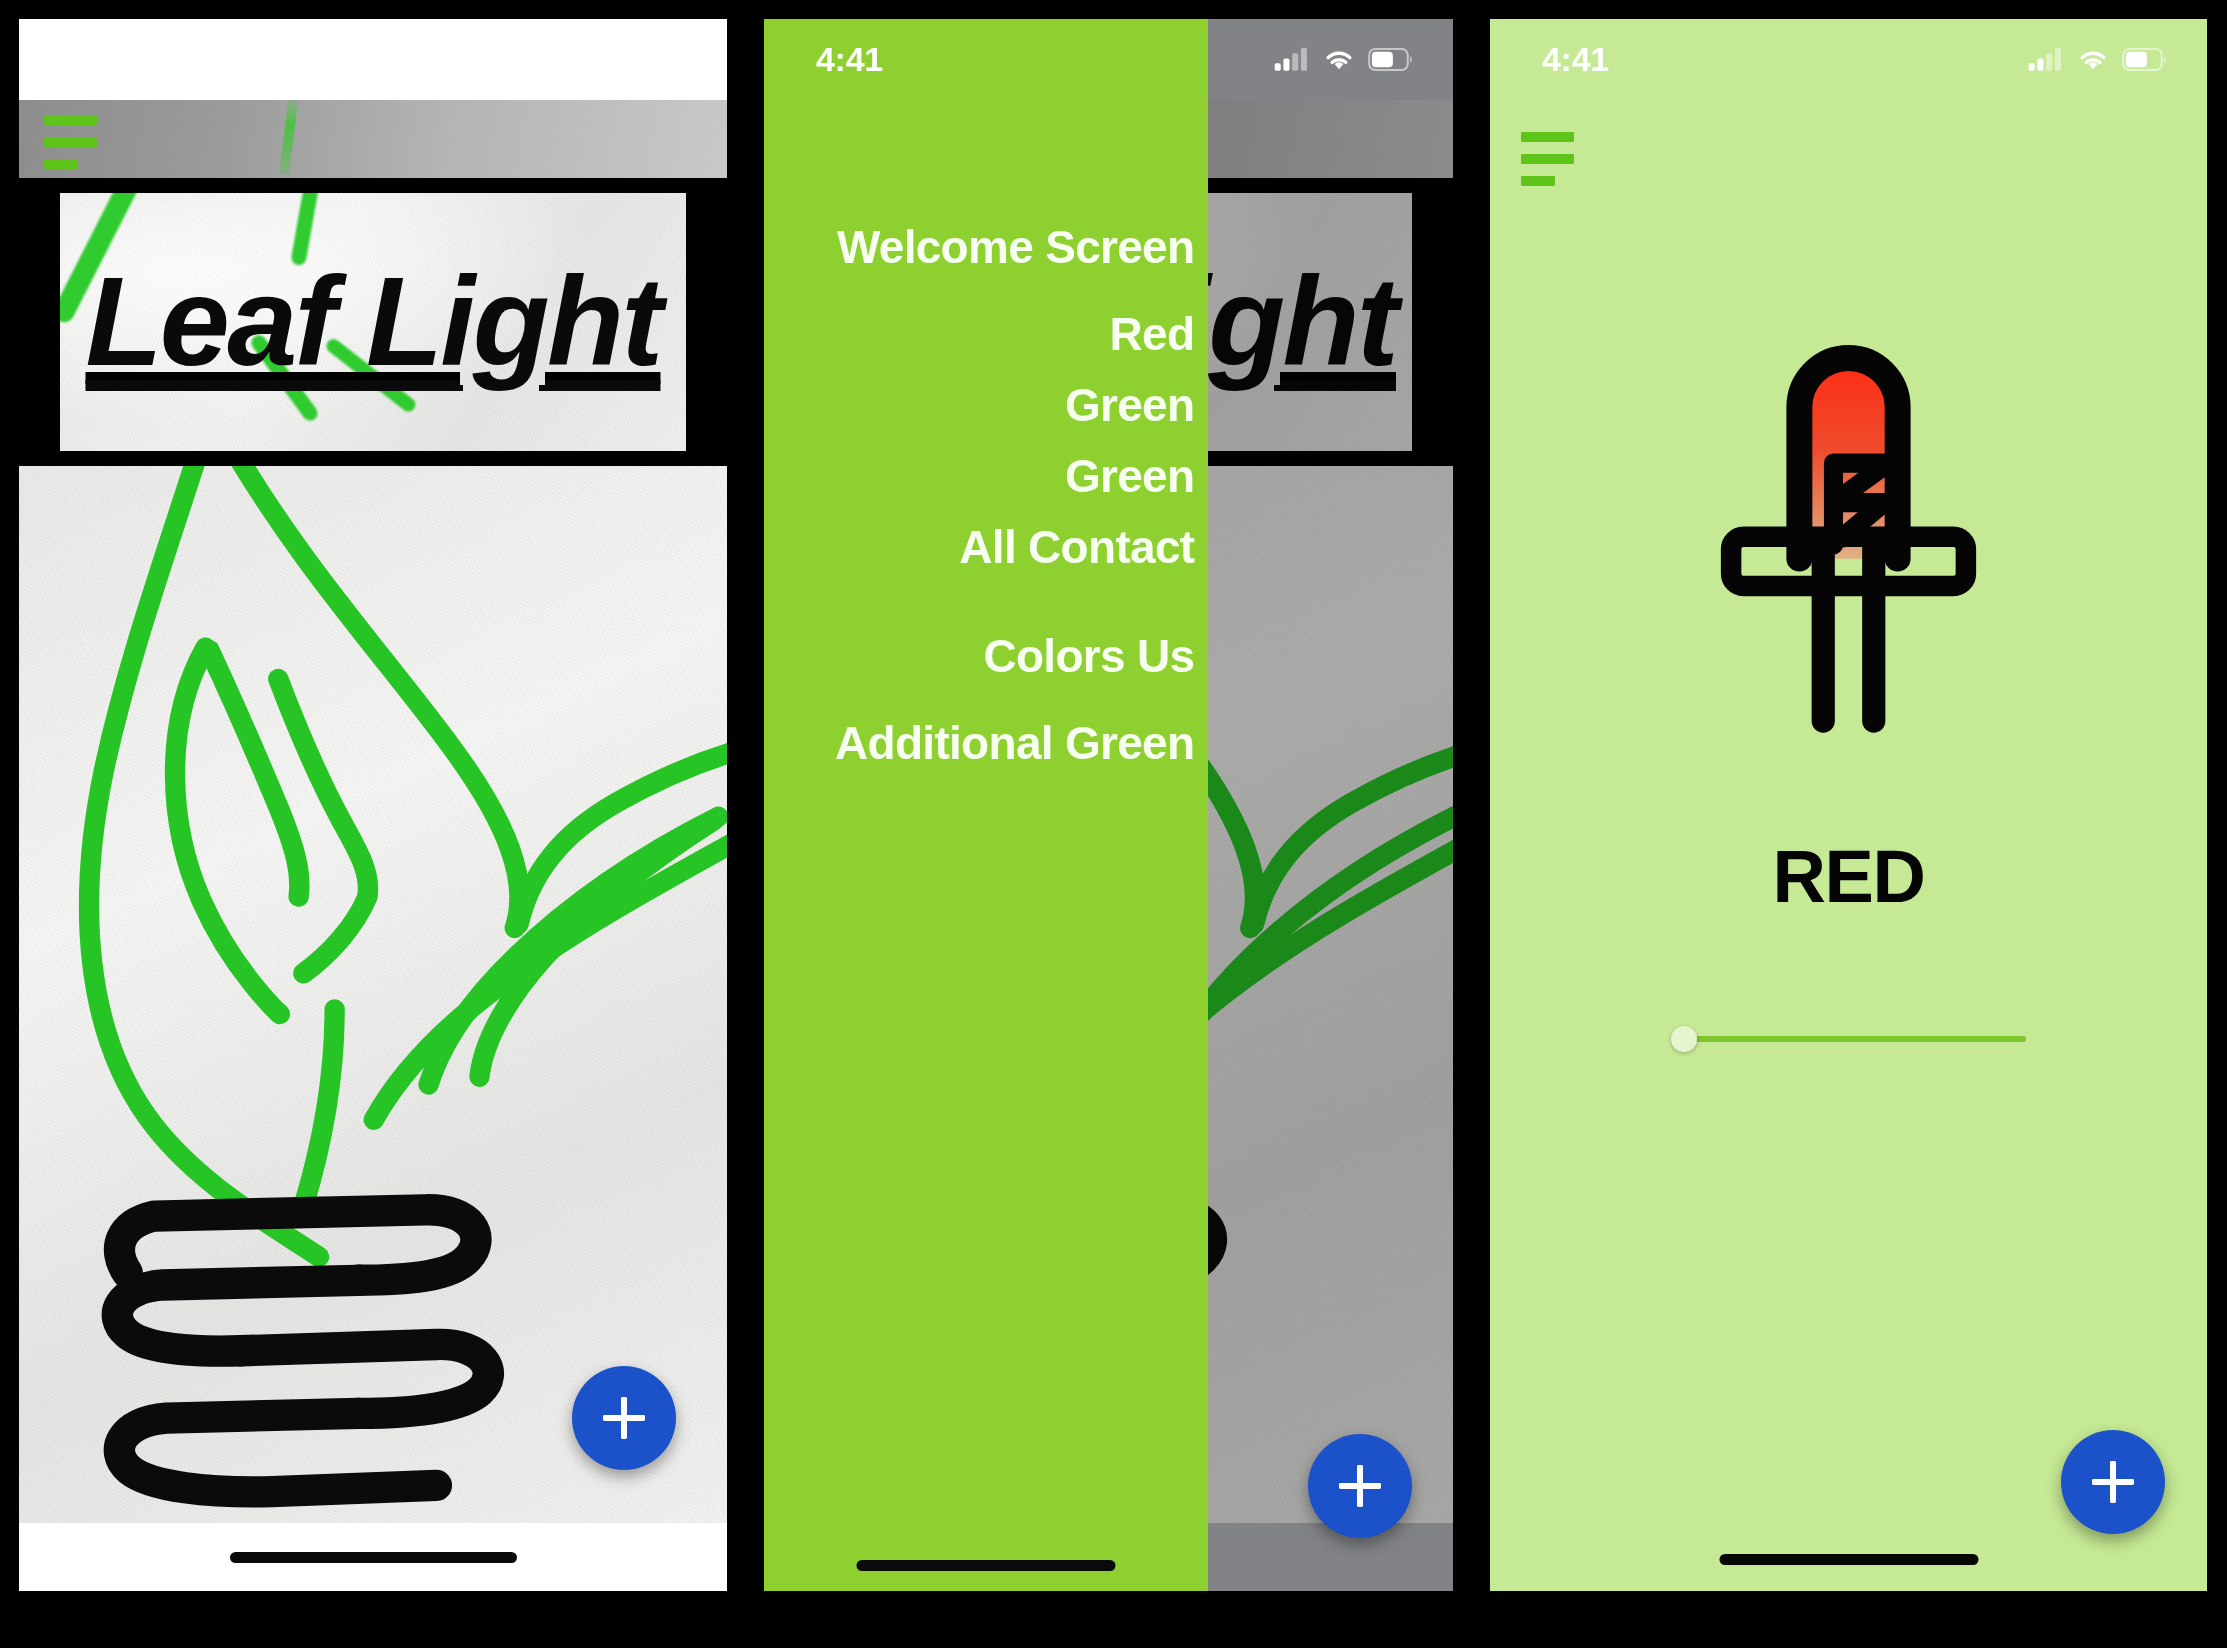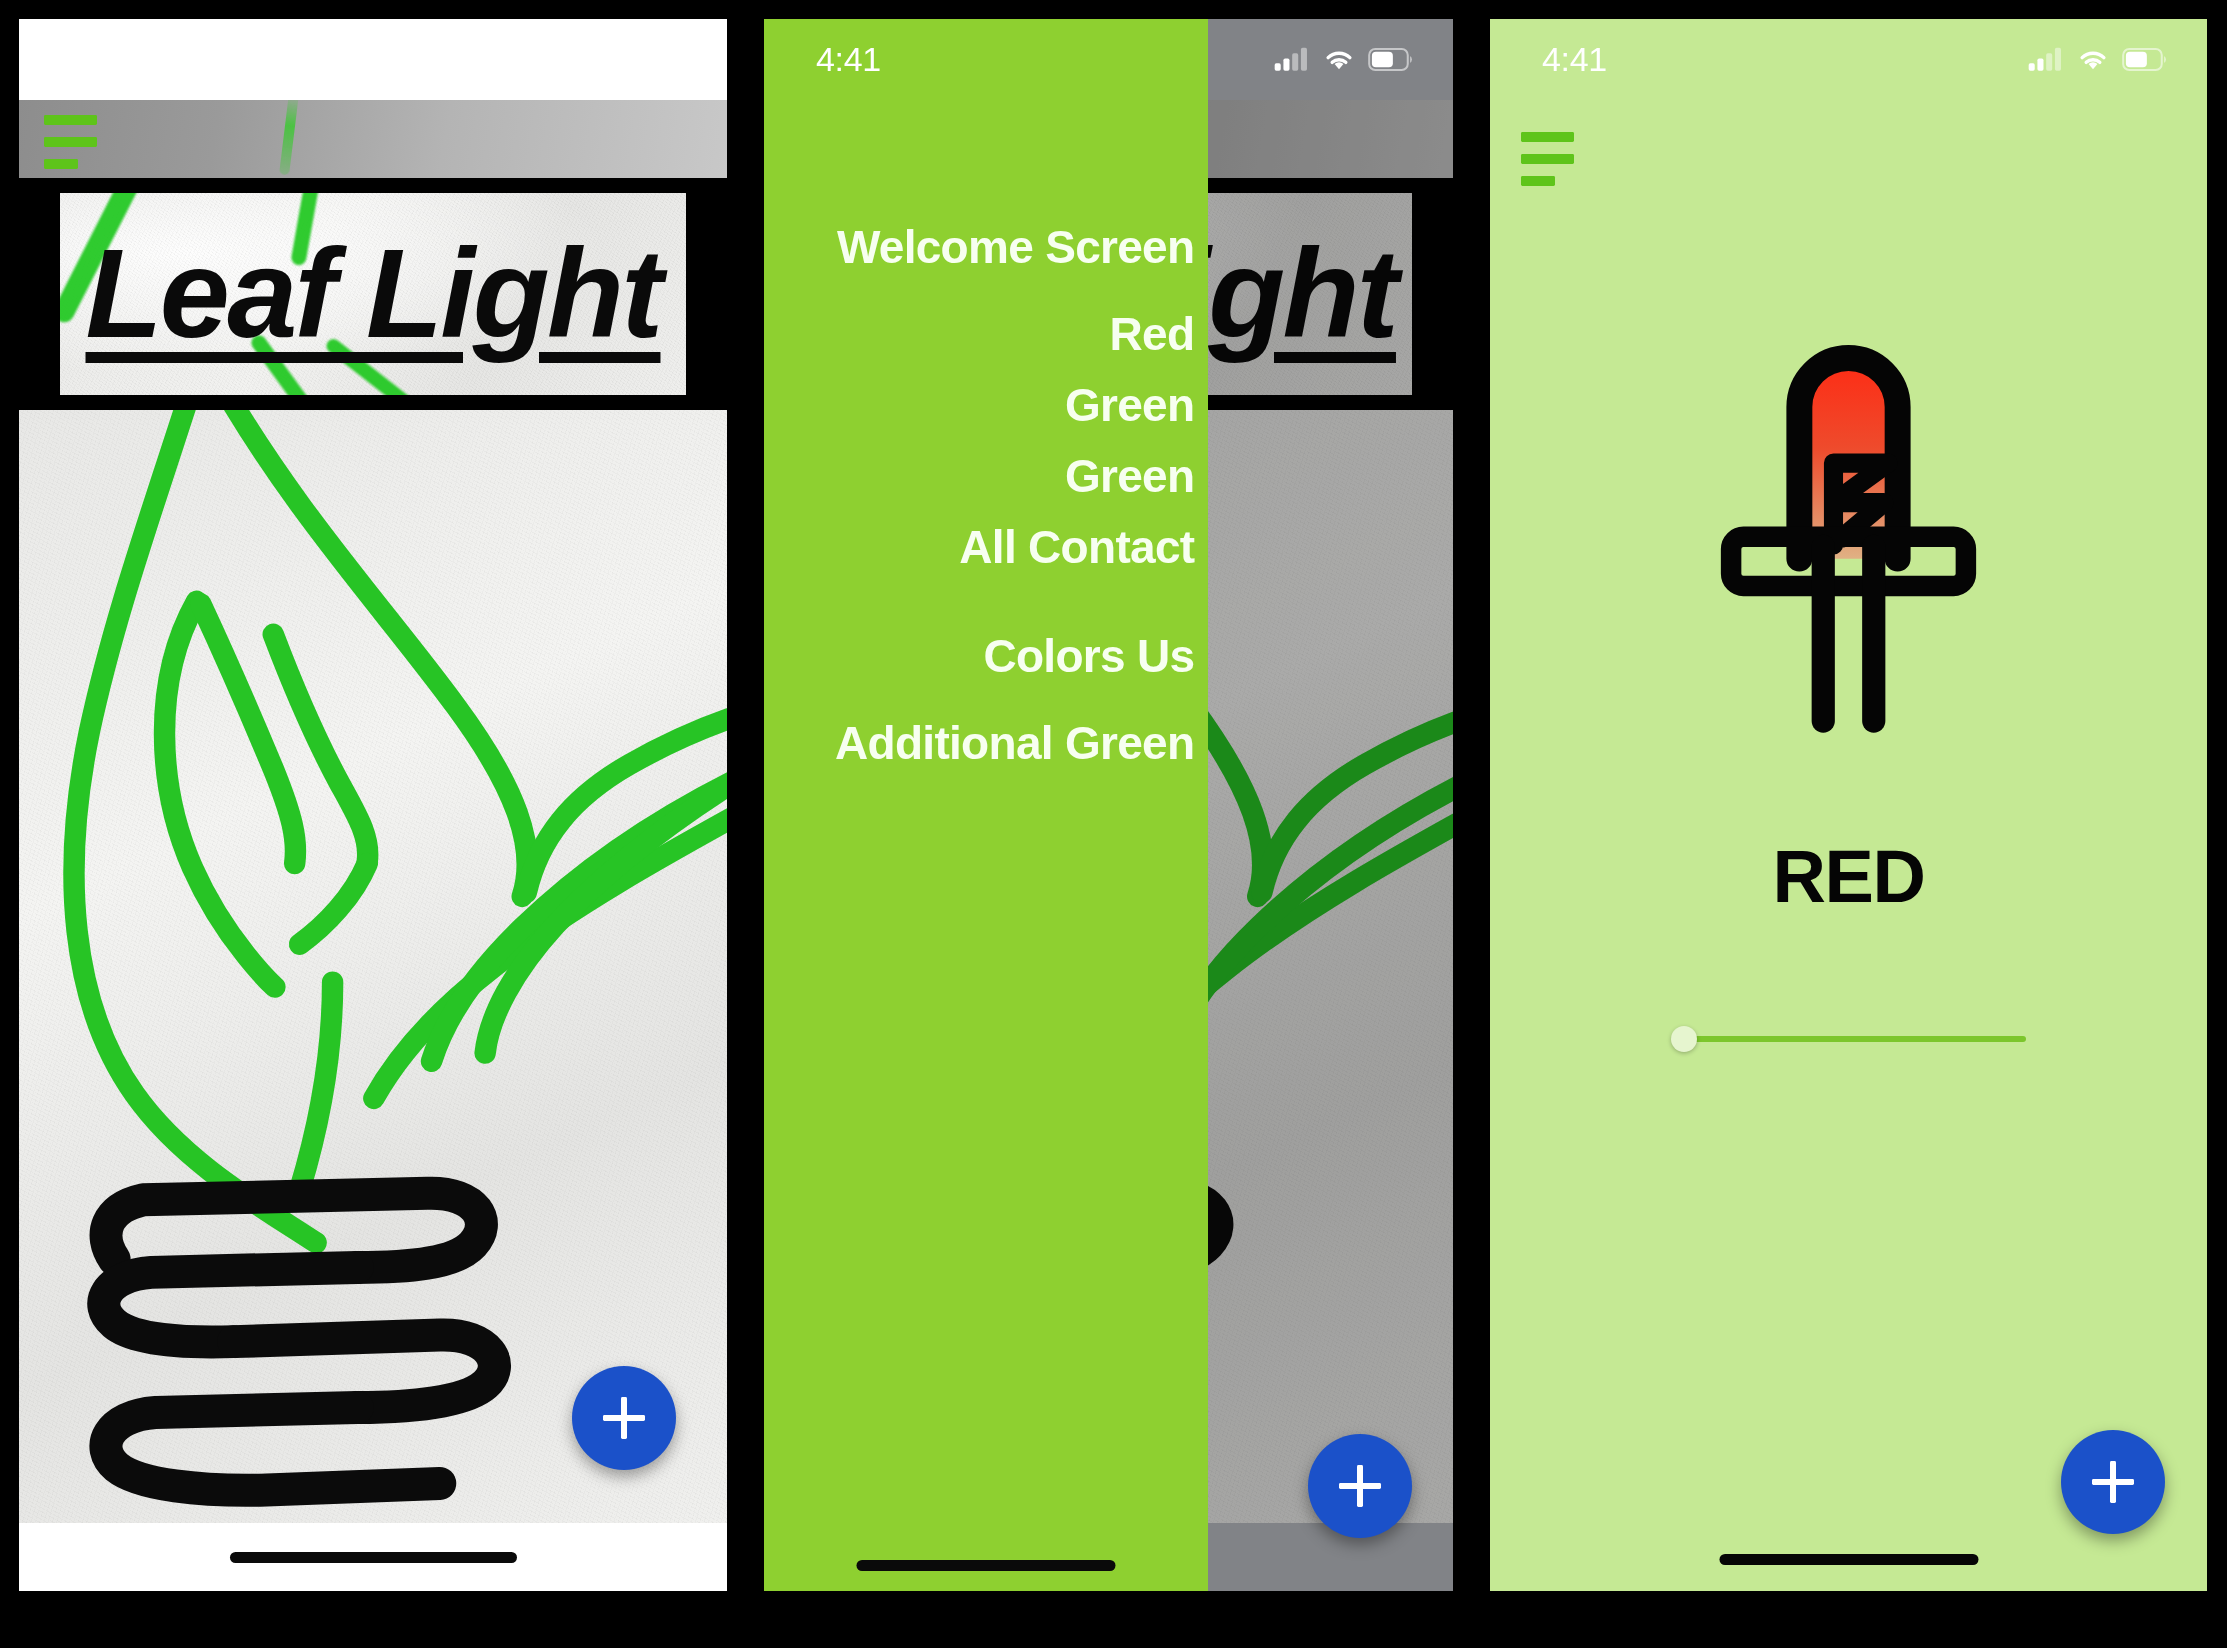--- a/index.html
+++ b/index.html
@@ -31,21 +31,21 @@
 
   
   .statusbar {
     position: absolute; top: 0; left: 0; right: 0;
     height: 81px;
     display: flex; align-items: center; justify-content: space-between;
     padding: 0 40px 0 52px;
     z-index: 40;
   }
   .sb-time {
-    font-size: 34px; font-weight: 400; letter-spacing: -0.3px;
+    font-size: 34px; font-weight: 700; letter-spacing: -0.3px;
     color: #fff;
   }
   .sb-right { display: flex; align-items: center; gap: 12.3px; }
   .sb-icon { display: block; }
 
   
   .hamburger {
     position: absolute; z-index: 30;
     display: flex; flex-direction: column; gap: 11.6px;
     cursor: pointer;
@@ -82,24 +82,24 @@
     position: absolute; width: 9.6px; height: 82px;
     left: 265px; top: -6.8px;
     background: linear-gradient(180deg, rgba(60,200,50,0) 0%, rgba(60,200,50,.85) 40%, rgba(60,200,50,.25) 100%);
     transform: rotate(7deg); border-radius: 5.5px;
     filter: blur(0.7px);
   }
 
   .title-band {
     position: relative;
     flex: 0 0 auto;
-    height: 232px;
+    height: 288px;
     background: #000;
     padding: 15px 41px 15px 41px;
-    display: flex; align-items: stretch;
+    display: flex; align-items: stretch; text-decoration: underline;
   }
   .title-paper {
     position: relative;
     flex: 1 1 auto;
     background:
       radial-gradient(ellipse at 20% 30%, rgba(255,255,255,.9), rgba(0,0,0,0) 60%),
       linear-gradient(120deg, #e9e9e7 0%, #f2f2f0 40%, #e6e6e4 70%, #efefed 100%);
     display: flex; align-items: center; justify-content: center;
     overflow: hidden;
   }

